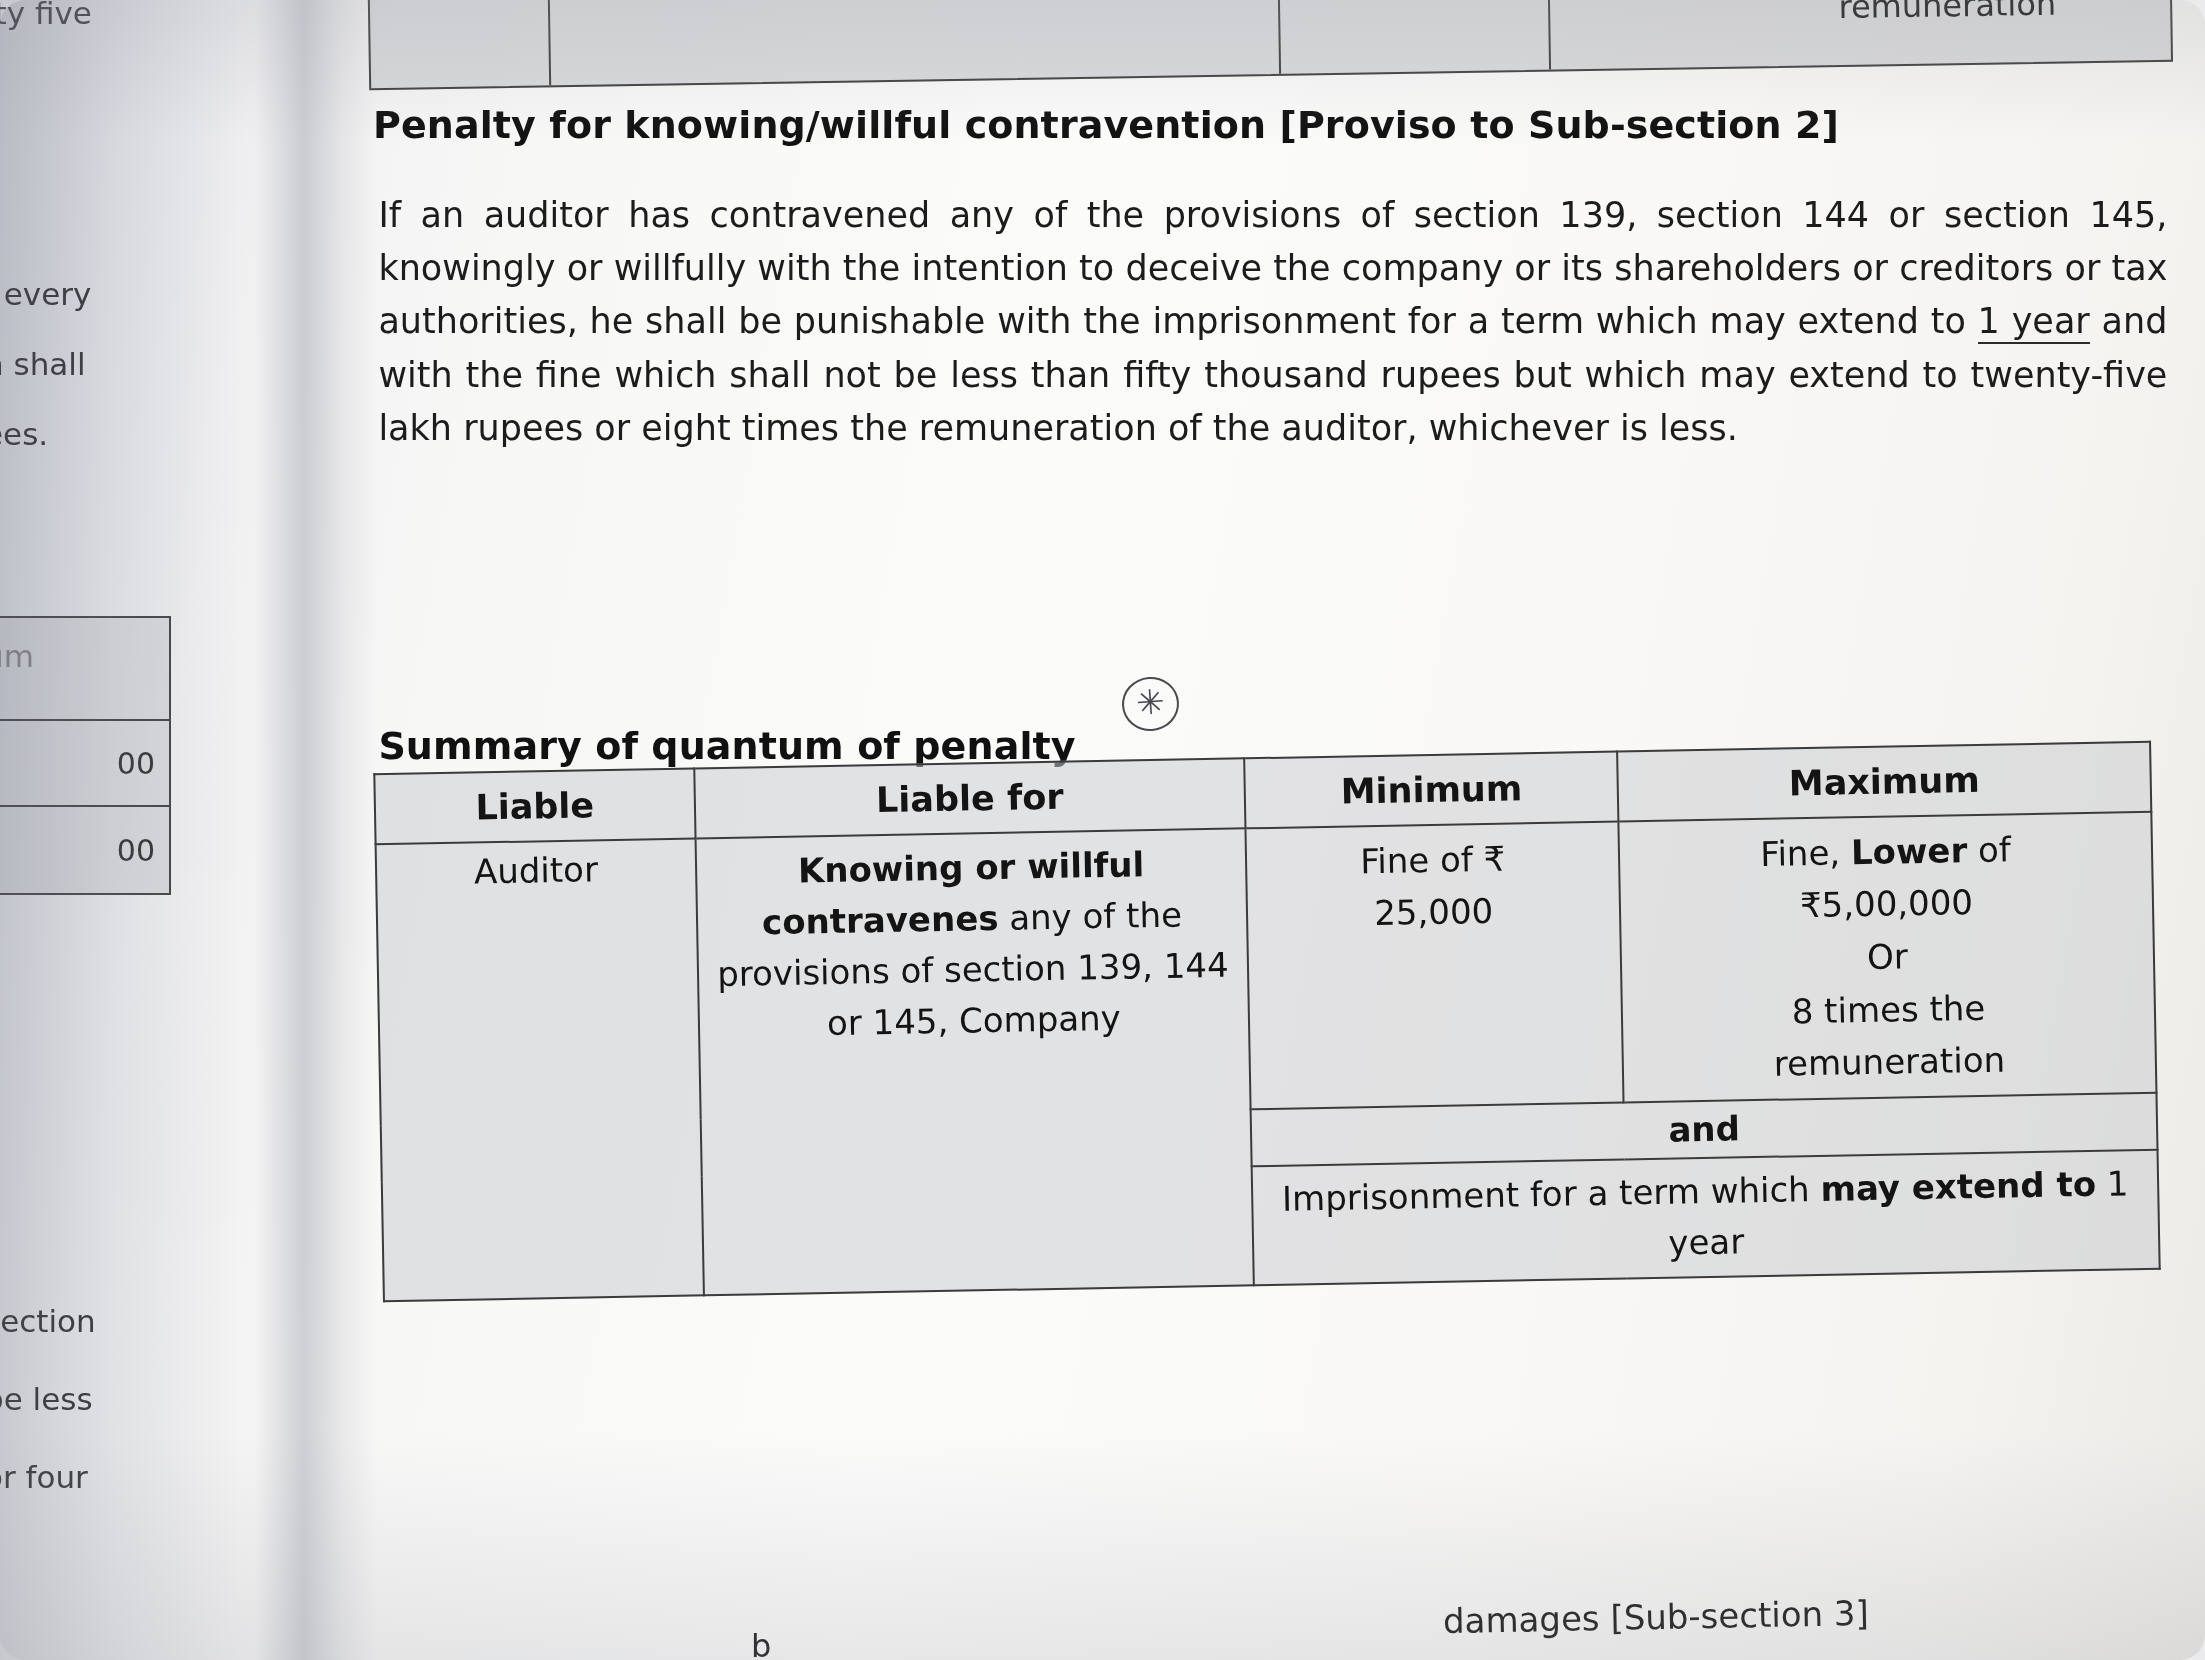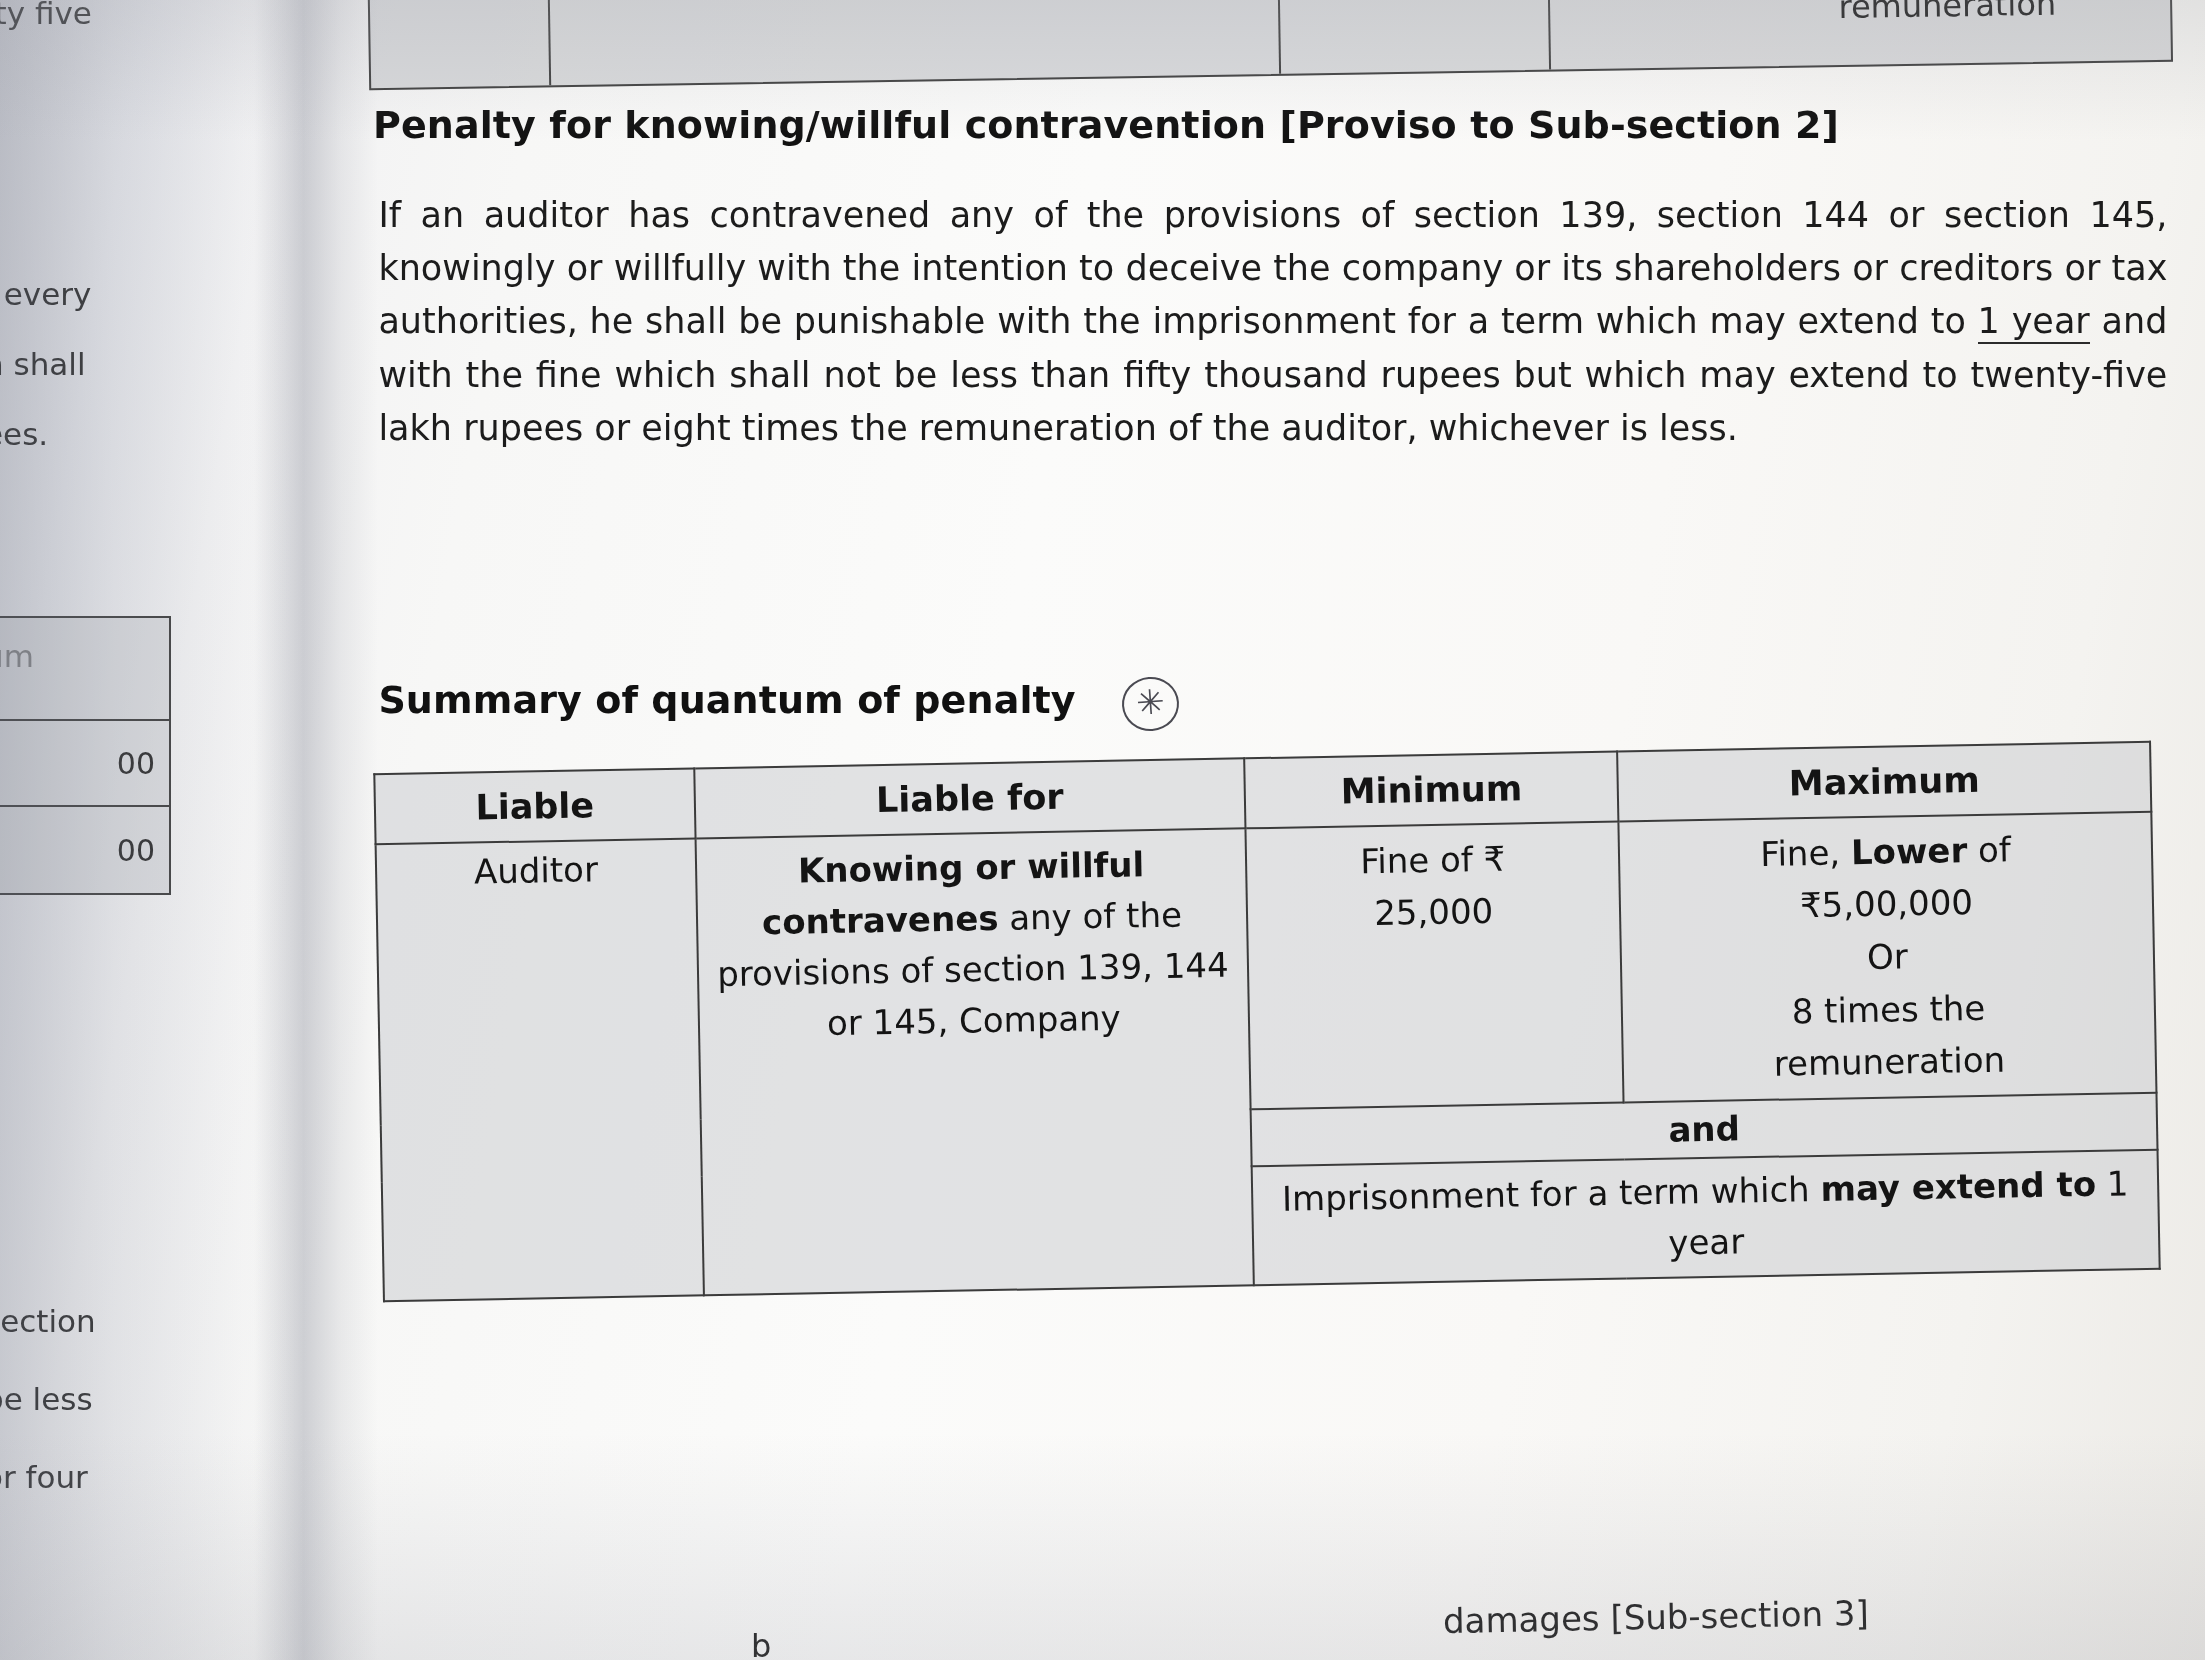--- a/index.html
+++ b/index.html
@@ -14,20 +14,21 @@
     font-family: "DejaVu Sans", sans-serif;
     color: #1b1b1b;
   }
 
   
   #page {
     position: absolute;
     inset: 0;
     background:
       linear-gradient(100deg, #d8d9de 0%, #e7e8ec 6%, #f2f2f3 12%, #f7f7f6 22%, #fbfbfa 45%, #f9f8f6 70%, #f4f3f0 88%, #eceae6 100%);
+    border-radius: 25px;
   }
   
   #shade-left {
     position: absolute;
     left: 0; top: 0;
     width: 324px; height: 100%;
     background: linear-gradient(90deg, rgba(120,125,140,.33) 0%, rgba(150,155,168,.20) 35%, rgba(210,212,218,.06) 75%, rgba(255,255,255,0) 100%);
     pointer-events: none;
   }
   #shade-top {
@@ -136,21 +137,21 @@
     text-align: justify;
     color: #1c1c1c;
   }
   #para .u {
     border-bottom: 2.7px solid #2b2b2b;
     padding-bottom: 1.1px;
   }
 
   #summary-heading {
     left: 5.4px;
-    top: 678px;
+    top: 724px;
     text-align: center;
   }
   #star-mark {
     position: absolute;
     left: 749px;
     top: 677px;
     width: 53px;
     height: 50px;
     border: 2.2px solid #4a4a52;
     border-radius: 50%;

